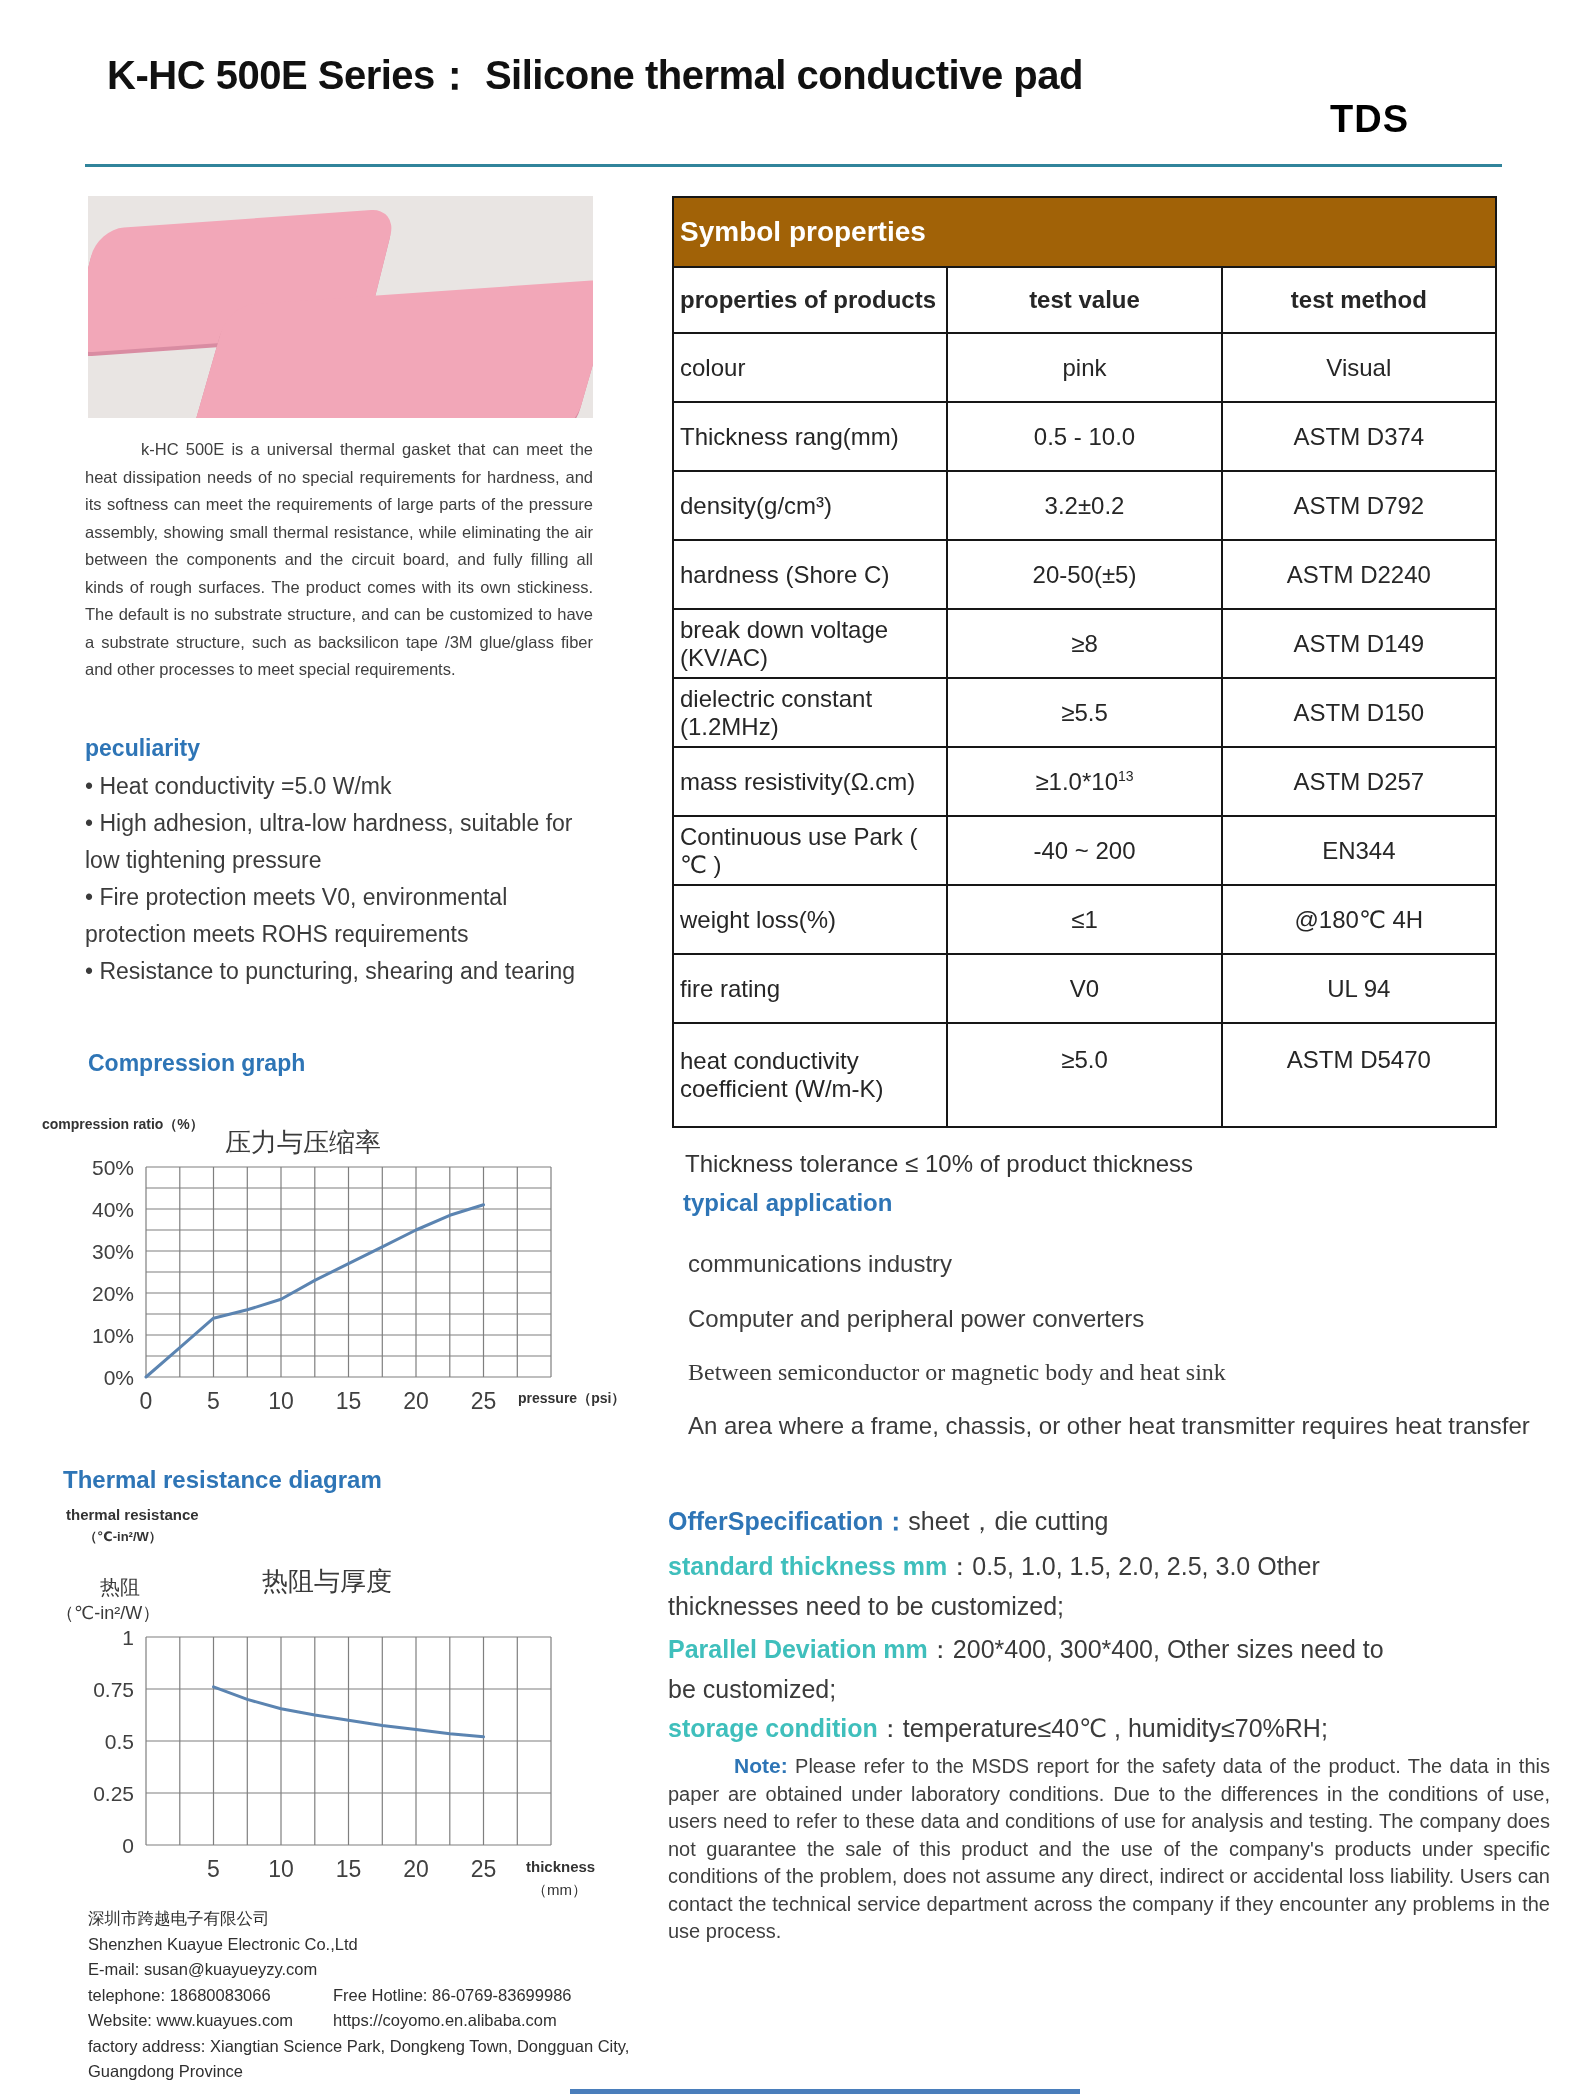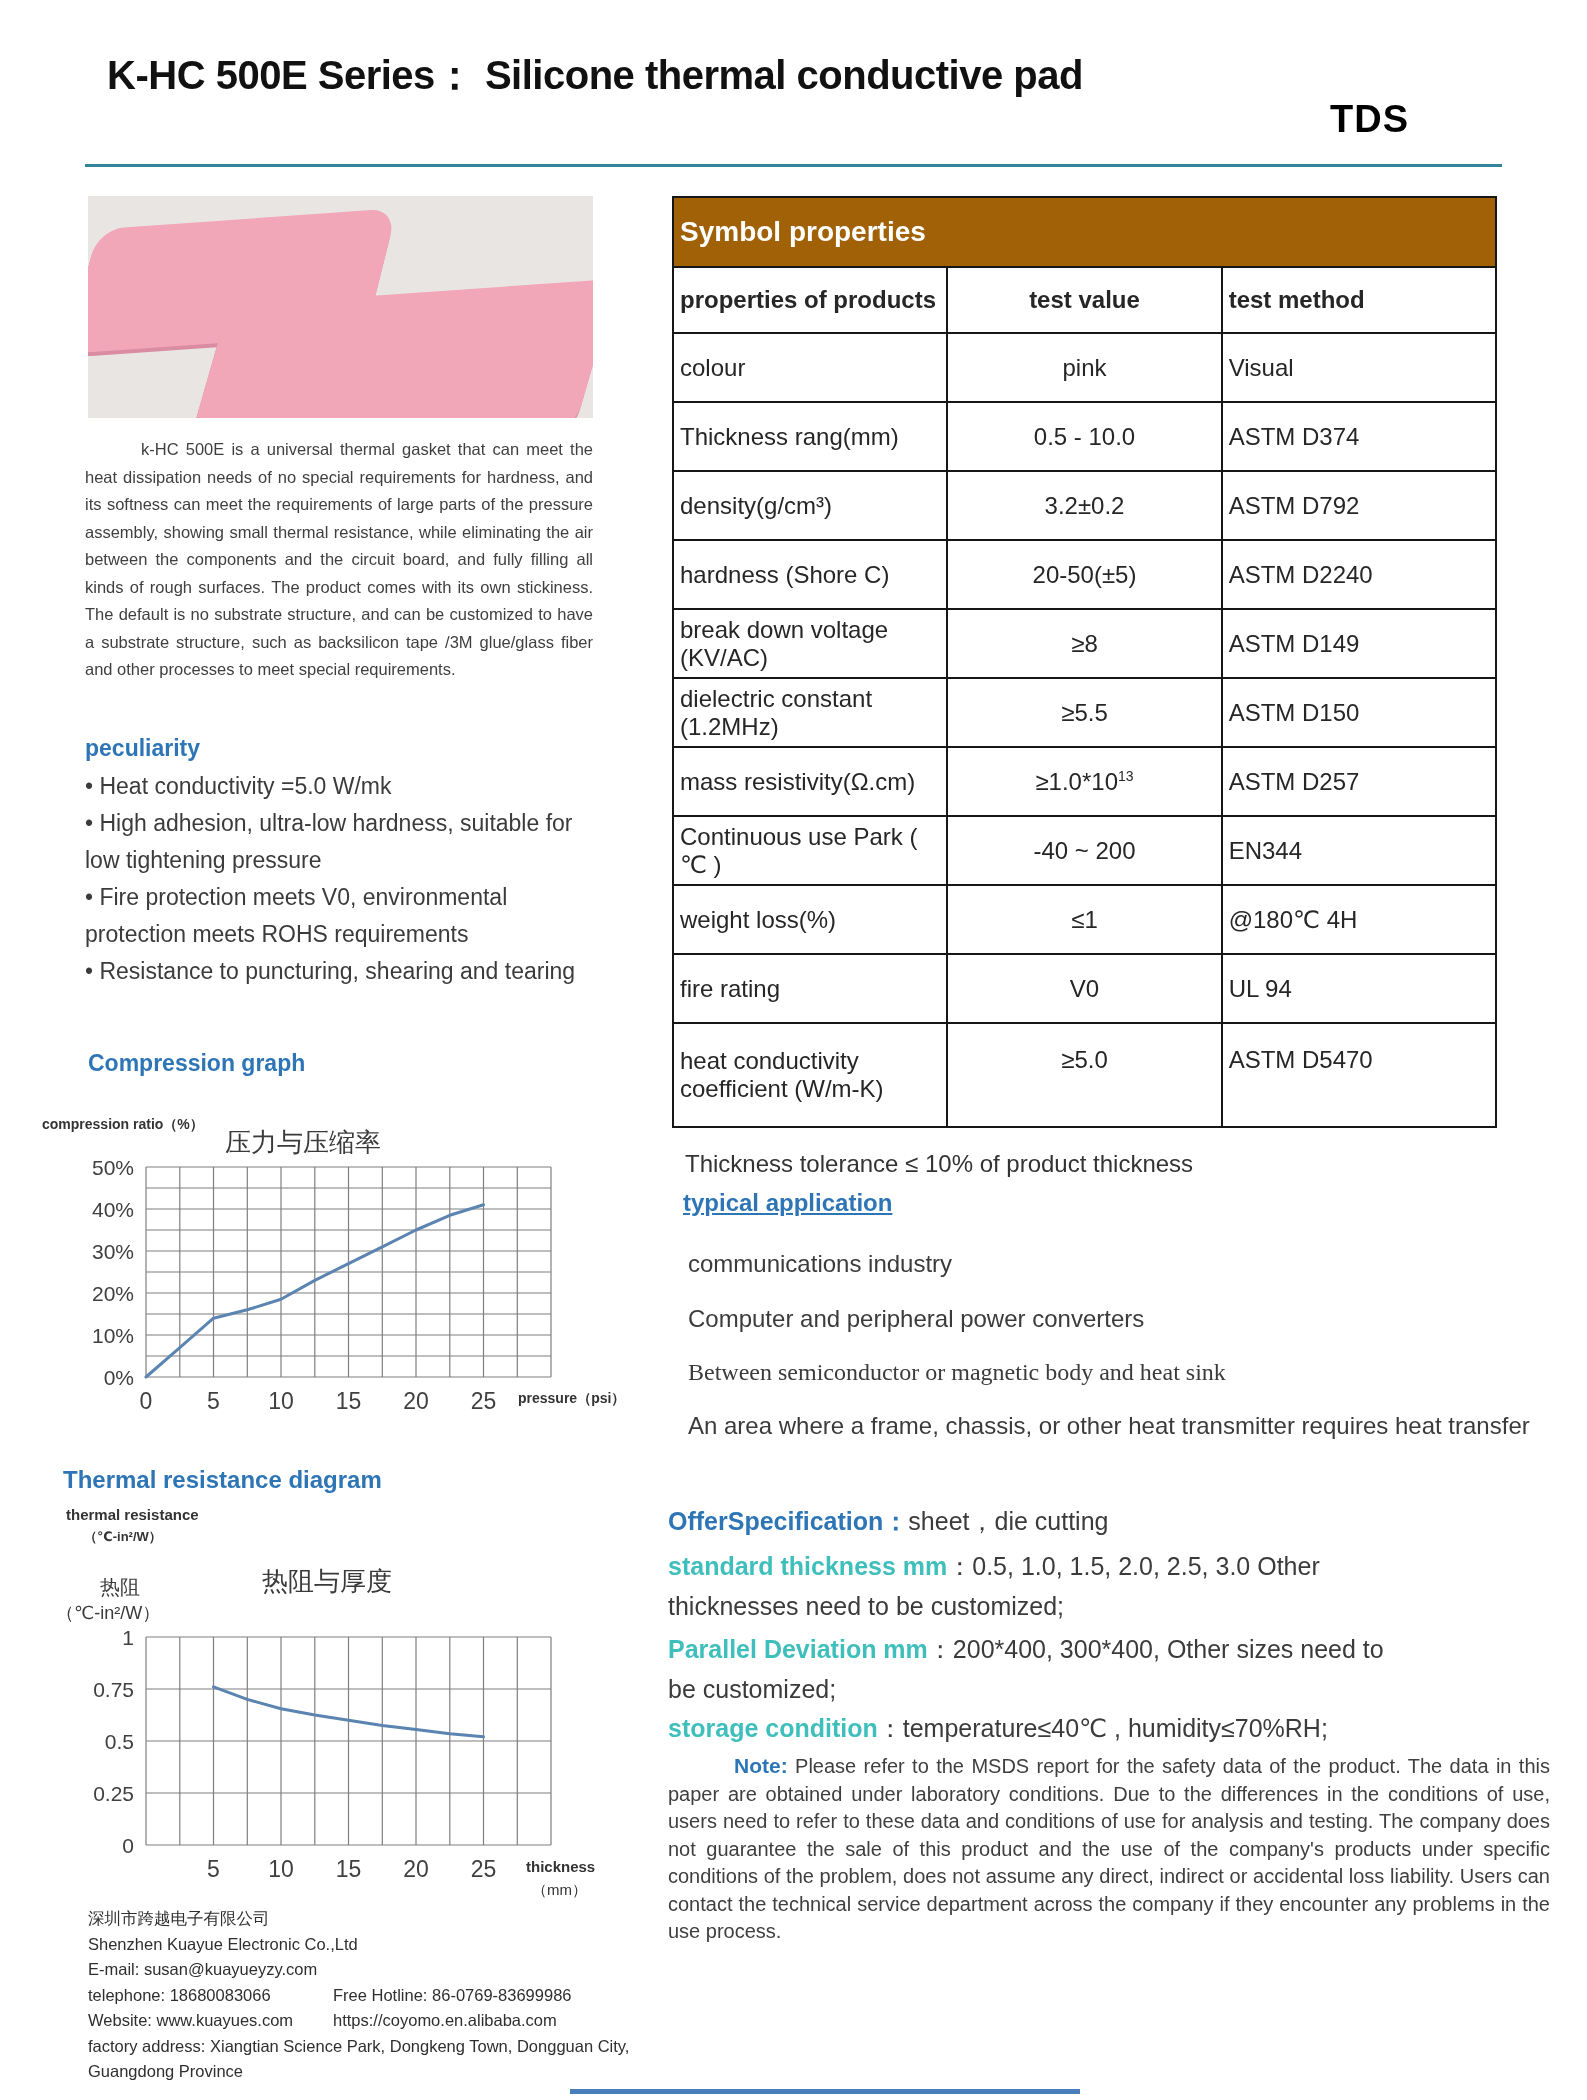--- a/index.html
+++ b/index.html
@@ -52,28 +52,28 @@
   svg text.xt{font-size:23px;fill:#404040;text-anchor:middle;font-family:"Liberation Sans",sans-serif;}
   svg text.yt{font-size:21px;fill:#404040;text-anchor:end;font-family:"Liberation Sans",sans-serif;}
 
   
   #spec-table{left:672px;top:196px;width:825px;border-collapse:collapse;table-layout:fixed;}
   #spec-table th,#spec-table td{border:2px solid #161616;vertical-align:middle;font-size:24px;color:#262626;padding:2px 6px;}
   #spec-table .band{background:#a16207;color:#ffffff;font-size:28px;font-weight:700;text-align:left;height:64px;border:2px solid #161616;}
   #spec-table .colhead{font-weight:700;height:66px;}
   #spec-table .c1{width:343px;text-align:left;border-radius:7px;}
   #spec-table .c2{width:233px;text-align:center;}
-  #spec-table .c3{width:245px;text-align:left;}
+  #spec-table .c3{width:245px;text-align:center;}
   #spec-table tr.r{height:69px;}
   #spec-table tr.tall{height:104px;}
   sup{font-size:14px;}
 
   
   #footnote{left:685px;top:1150px;font-size:24px;color:#333;}
-  #typical-heading{left:683px;top:1189px;font-size:24px;font-weight:700;color:#2e75b6;text-decoration:underline;}
+  #typical-heading{left:683px;top:1189px;font-size:24px;font-weight:700;color:#2e75b6;}
   .app-item{left:688px;width:850px;font-size:24px;color:#3b3b3b;line-height:34px;}
   #app-0{top:1247px;} #app-1{top:1302px;} #app-2{top:1355px;font-family:Liberation Serif, serif;} #app-3{top:1409px;}
 
   .spec-line{left:668px;width:900px;font-size:25px;color:#3b3b3b;}
   .lbl-blue{color:#2e75b6;font-weight:700;}
   .lbl-teal{color:#3fbfbc;font-weight:700;}
   #offer-line{top:1505px;}
   #thick-1{top:1550px;} #thick-2{top:1592px;}
   #par-1{top:1633px;} #par-2{top:1675px;}
   #storage-line{top:1712px;}

